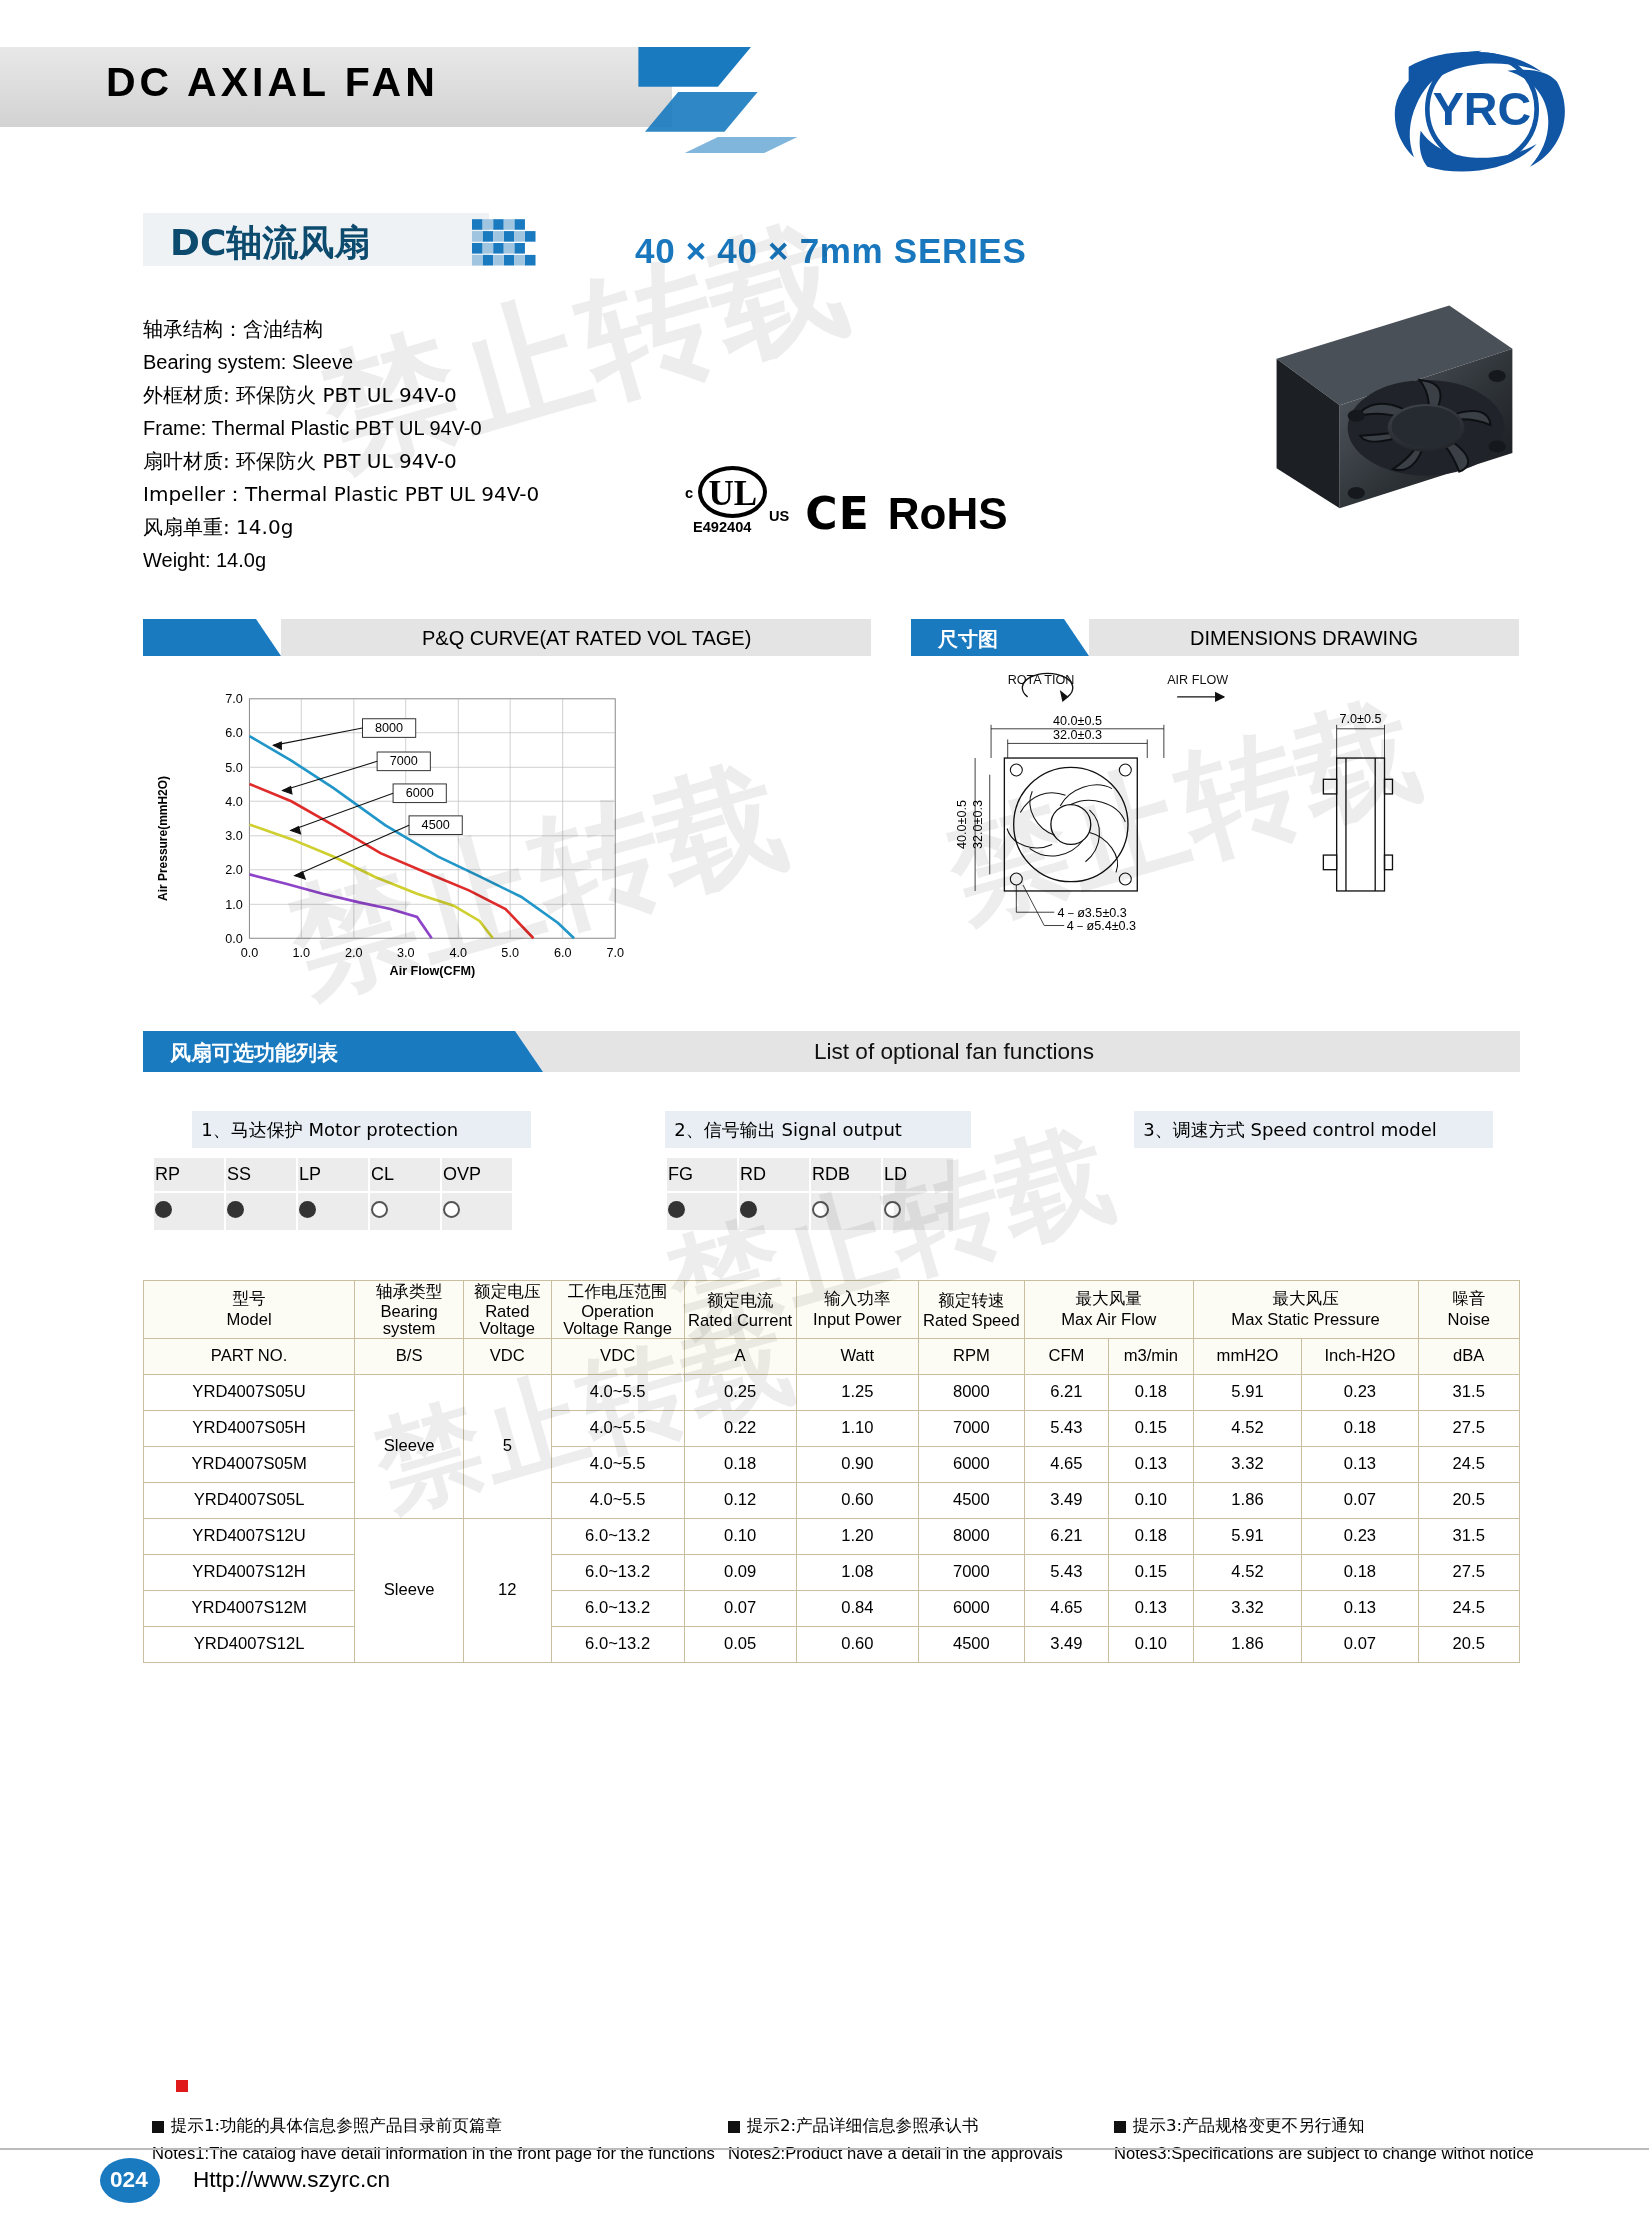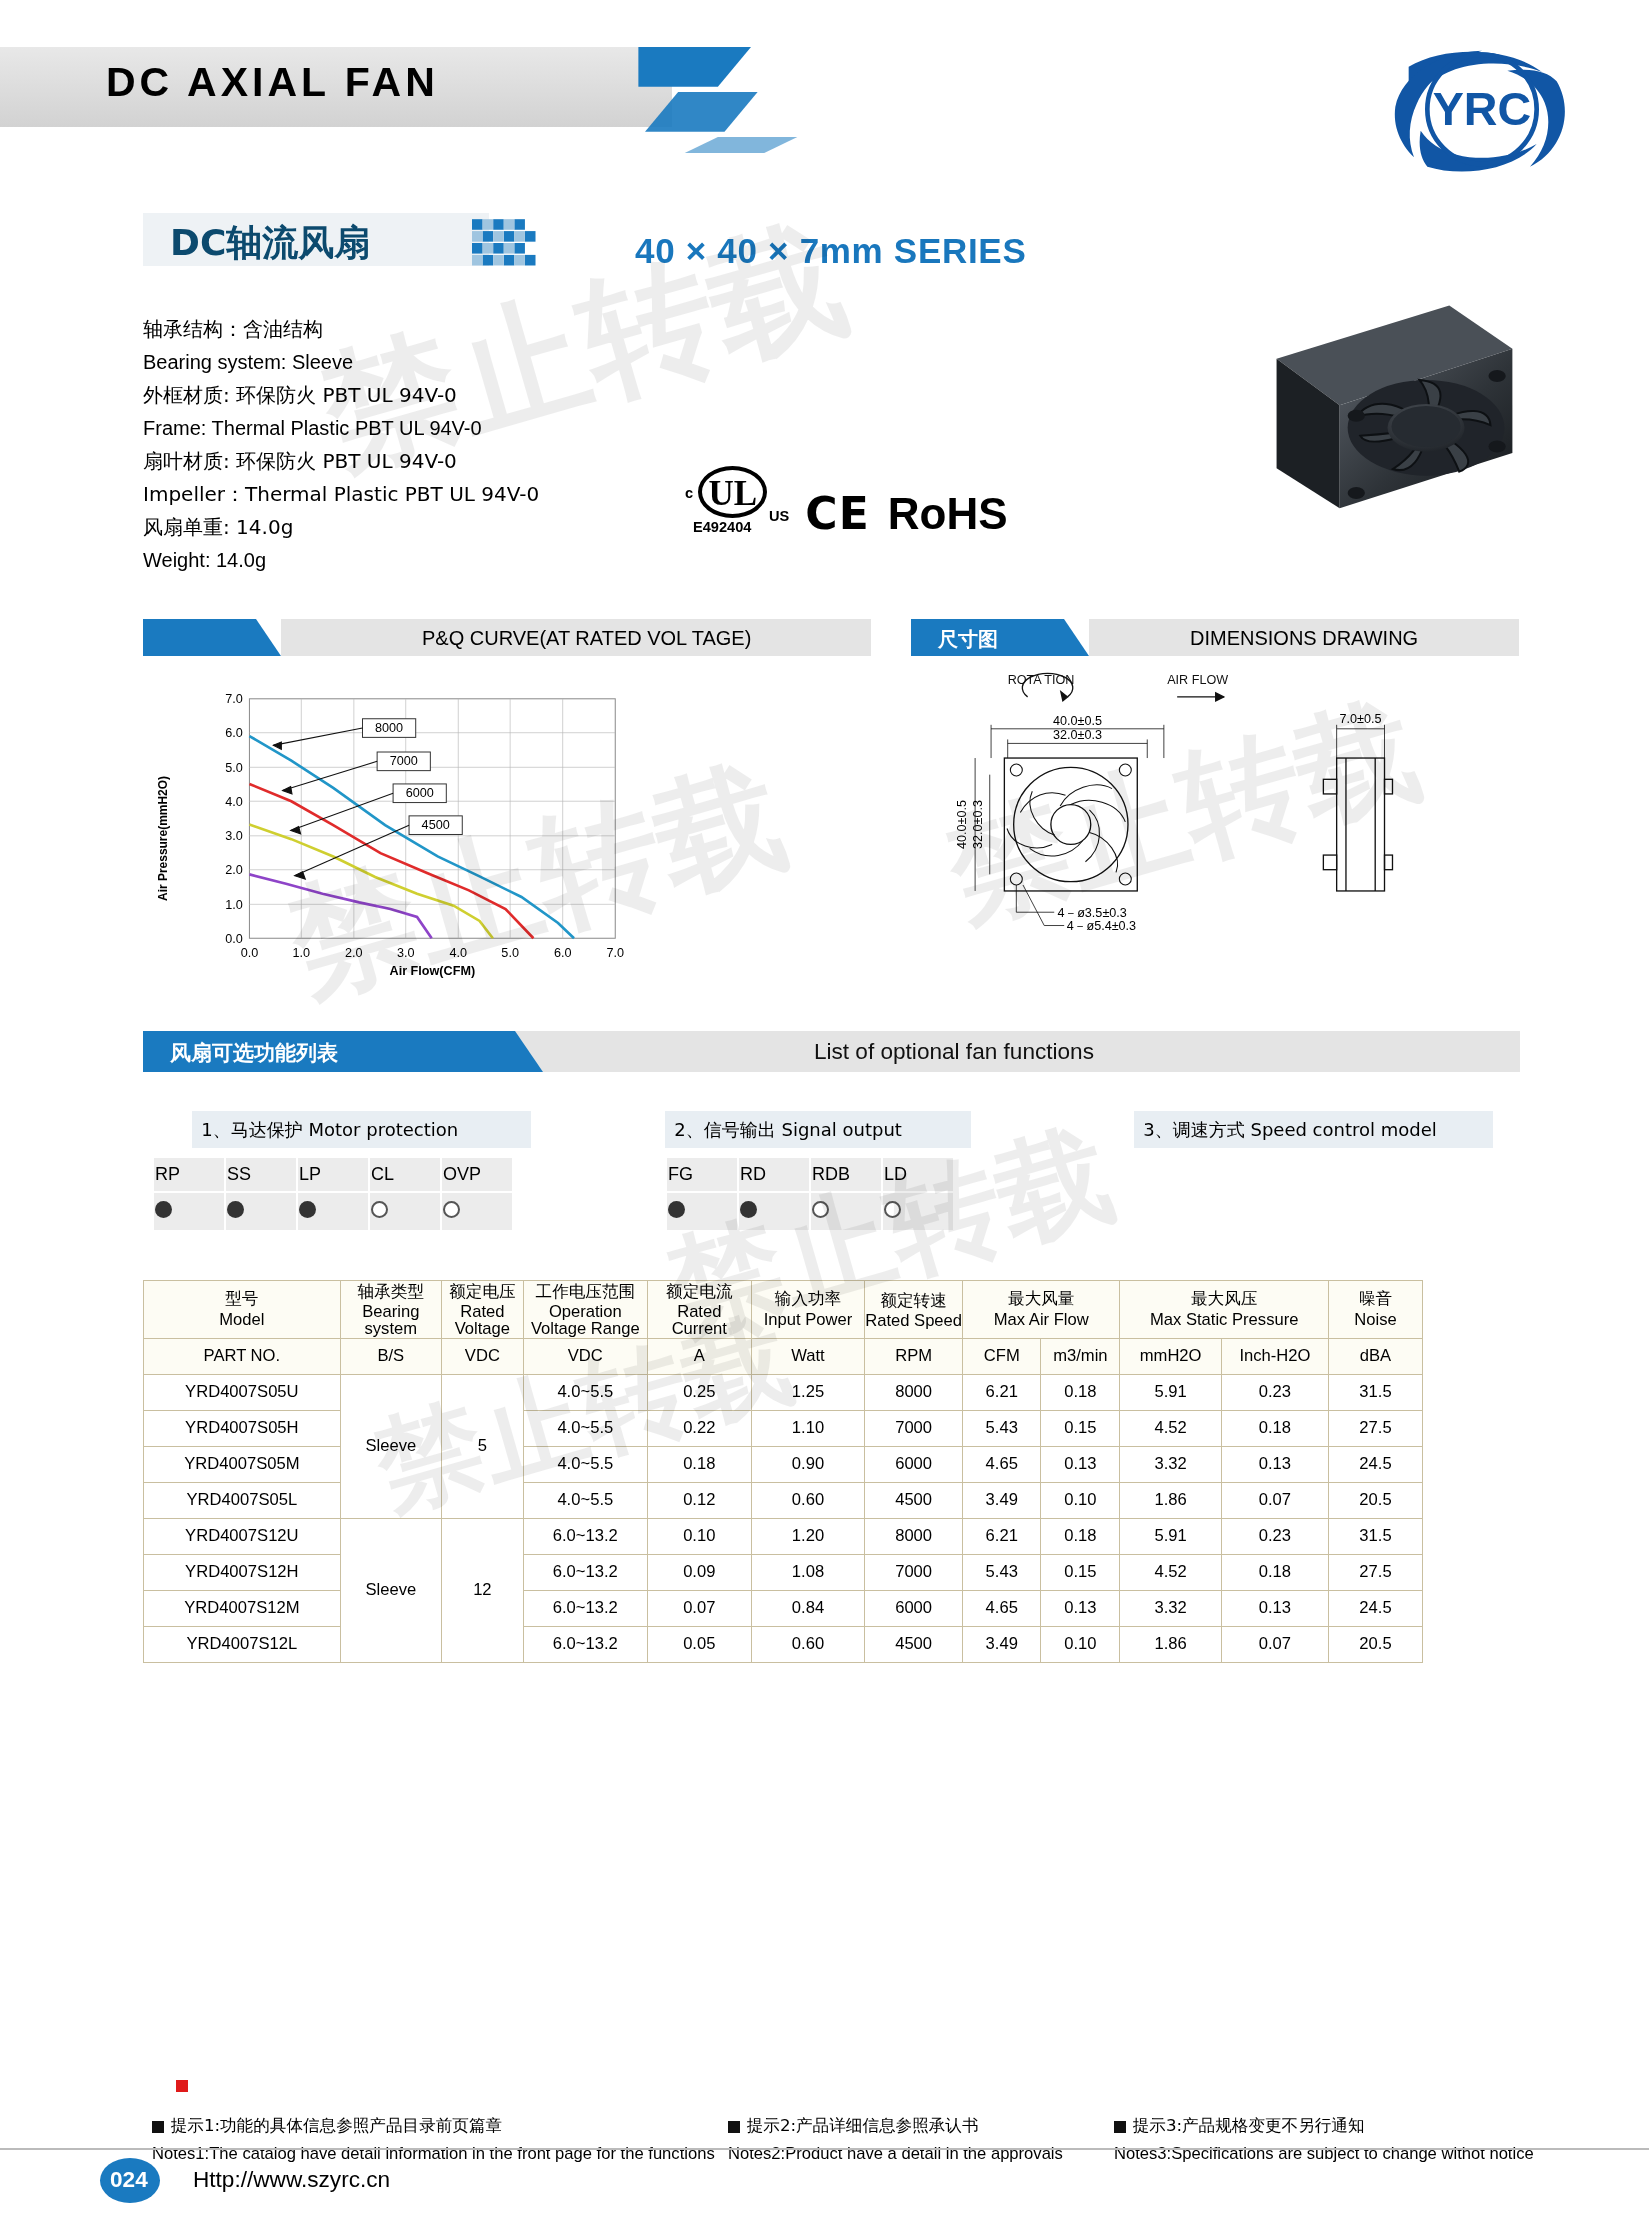--- a/index.html
+++ b/index.html
@@ -144,21 +144,21 @@
   }
   .optgrp td.dotrow { height: 39px; }
   .dot-f, .dot-e {
     display: inline-block; width: 17.3px; height: 17.3px; border-radius: 50%;
   }
   .dot-f { background: #333; }
   .dot-e { background: #fff; border: 2px solid #555; }
 
   
   .spec-table {
-    position: absolute; left: 143px; top: 1280px; width: 1280px;
+    position: absolute; left: 143px; top: 1280px; width: 1377px;
     border-collapse: collapse;
   }
   .spec-table td, .spec-table th {
     border: 1.3px solid #c9bfa0; text-align: center; font-size: 16.6px;
     padding: 0; height: 36px; font-weight: normal; color: #000;
   }
   .spec-table thead td { background: #fdfcf4; }
   .spec-table .h-cn { font-family: "DejaVu Sans", sans-serif; font-size: 16.6px; }
   .spec-table .h-en { font-size: 16.6px; }
   .spec-table tbody td { background: #fff; }

